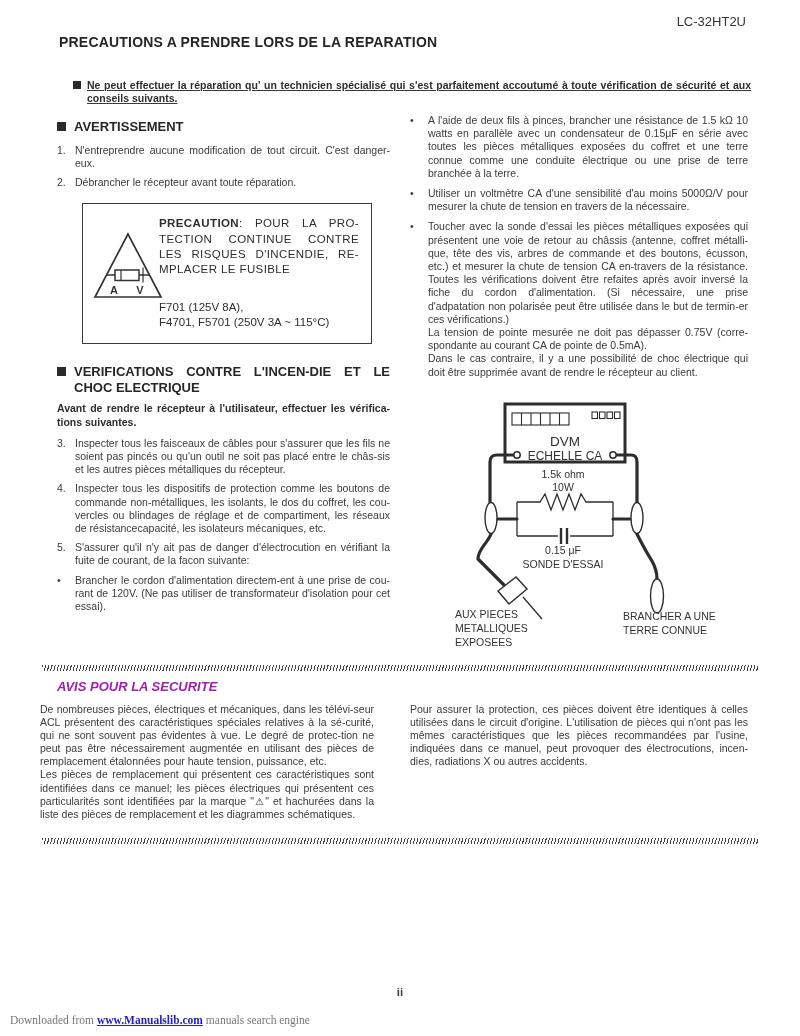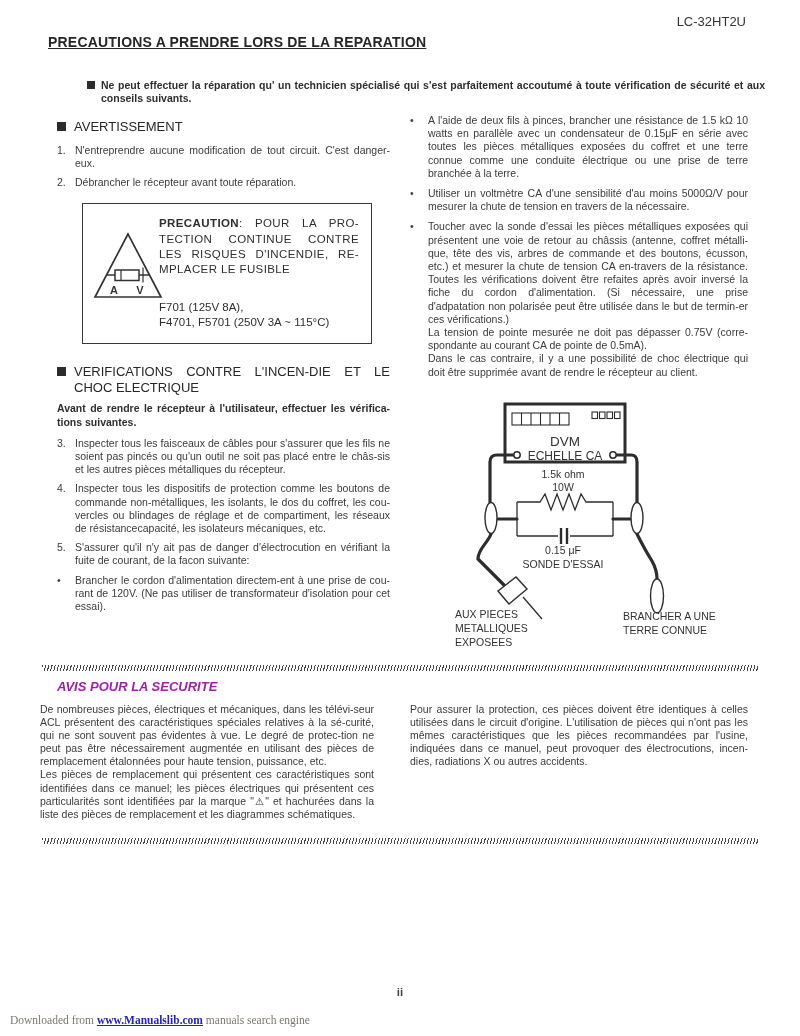--- a/index.html
+++ b/index.html
@@ -1,31 +1,31 @@
 <!DOCTYPE html>
 <html><head>
 <meta charset="utf-8">
 <style>
   html,body{margin:0;padding:0;background:#fff;}
   .page{position:relative;width:800px;height:1036px;background:#ffffff;overflow:hidden;
         font-family:"Liberation Sans",sans-serif;color:#3a3a3a;}
   .model{position:absolute;top:14px;right:54px;font-size:13px;color:#333;}
-  .title{position:absolute;left:48px;top:34px;font-size:14px;font-weight:bold;color:#262626;letter-spacing:.2px;text-decoration:underline;}
-  .intro{position:absolute;left:87px;top:79px;width:678px;display:flex;}
+  .title{position:absolute;left:59px;top:34px;font-size:14px;font-weight:bold;color:#262626;letter-spacing:.2px;}
+  .intro{position:absolute;left:73px;top:79px;width:678px;display:flex;text-decoration:underline;}
   .sq{flex:none;width:8px;height:8px;background:#2b2b2b;margin:2px 6px 0 0;}
   .sq2{position:absolute;left:0;top:3px;width:9px;height:9px;background:#2b2b2b;}
   p{margin:0;}
   .j{text-align:justify;}
   .b{font-weight:bold;}
   .bold{font-weight:bold;color:#2e2e2e;}
   .body-text{font-size:10.5px;line-height:13.2px;}
   .col{position:absolute;font-size:10.5px;line-height:13.2px;}
   .colL{left:57px;top:115px;width:333px;}
   .colR{left:410px;top:114px;width:338px;}
-  .h2{position:relative;padding-left:17px;font-size:13px;font-weight:normal;color:#262626;line-height:15.5px;}
+  .h2{position:relative;padding-left:17px;font-size:13px;font-weight:bold;color:#262626;line-height:15.5px;}
   .h2 .htxt{display:block;}
   .h2.first{margin-top:4px;margin-bottom:9px;}
   .h2.verif{margin-top:20px;margin-bottom:7px;}
   .li{display:flex;margin-bottom:6px;}
   .li .mk{flex:none;width:18px;}
   .li p{flex:1;}
   .li.tight{margin-bottom:0;}
   .li.gap{margin-bottom:7px;}
   .pbox{box-sizing:border-box;position:relative;margin:14px 0 0 25px;width:290px;min-height:127px;
         border:1.6px solid #3a3a3a;padding:12px 12px 13px 76px;}

